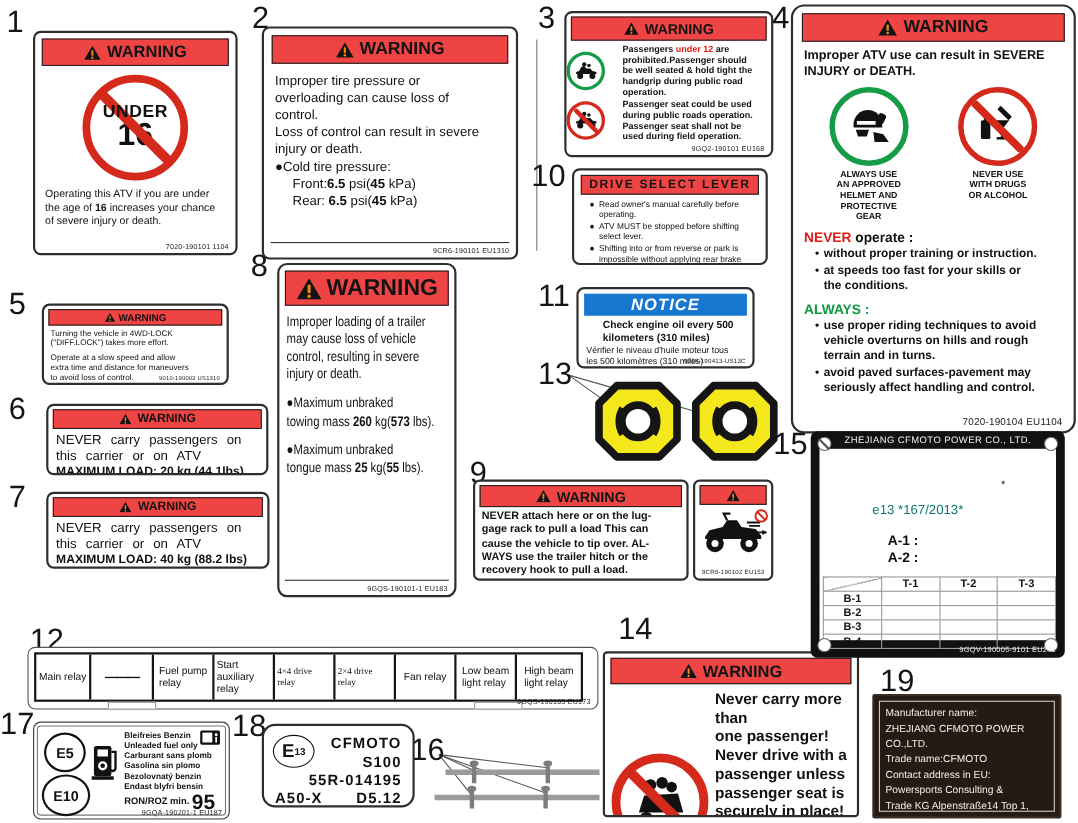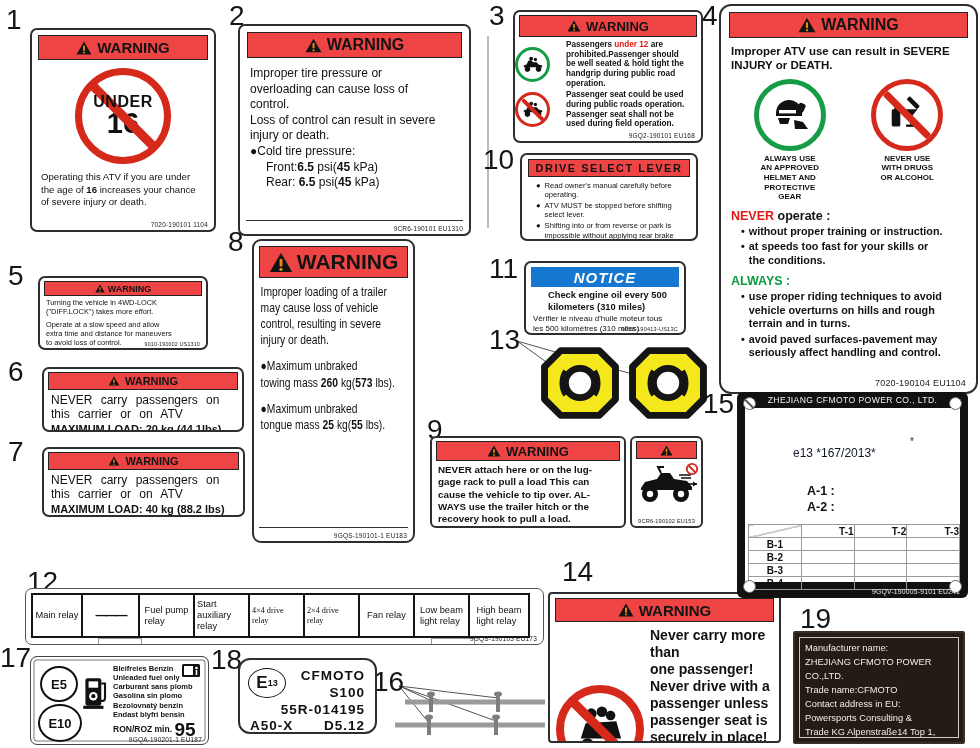--- a/index.html
+++ b/index.html
@@ -127,26 +127,26 @@
   .l14 .row{display:flex;align-items:center;gap:6px;padding:5px 6px 0;}
   .l14 .ban{width:88px;height:88px;border-width:8px;}
   .l14 .ban::after{width:9px;height:74px;}
   .l14 .txt{font-size:14px;font-weight:bold;line-height:1.22;text-align:left;flex:1;}
 
   
   .l15{left:737px;top:392px;width:231px;height:206px;background:#111;border:none;border-radius:6px;}
   .l15 .inner{position:absolute;left:8px;right:8px;top:16px;bottom:16px;background:#fff;}
   .l15 .company{position:absolute;top:3px;left:0;right:0;text-align:center;color:#f2f2f2;
         font-size:8.6px;letter-spacing:.4px;}
-  .l15 .appr{position:absolute;left:48px;top:38px;font-size:12px;color:#0f172a;}
+  .l15 .appr{position:absolute;left:48px;top:48px;font-size:12px;color:#0f766e;}
   .l15 .star{position:absolute;left:165px;top:28px;font-size:10px;color:#222;}
   .l15 .aset{position:absolute;left:62px;top:76px;font-size:12.5px;font-weight:bold;line-height:1.25;}
   .t15{position:absolute;left:3px;top:116px;border-collapse:collapse;}
   .t15 td,.t15 th{border:1px solid #9a9a9a;font-size:10px;padding:0;height:13px;box-sizing:border-box;}
-  .t15 th{width:56px;font-weight:bold;text-align:right;}
+  .t15 th{width:56px;font-weight:bold;}
   .t15 td.rl{width:56px;font-weight:bold;text-align:center;}
   .t15 .diag{background:linear-gradient(to bottom right,transparent 48%,#9a9a9a 48%,#9a9a9a 52%,transparent 52%);}
   .l15 .code{color:#eee;right:8px;bottom:3px;font-size:6.8px;}
   .screw{position:absolute;width:13px;height:13px;border-radius:50%;background:#fff;border:1px solid #666;box-sizing:border-box;}
   .screw.slot::after{content:"";position:absolute;left:-1px;top:5px;width:13px;height:1.6px;background:#555;
         transform:rotate(45deg);}
 
   
 
   

